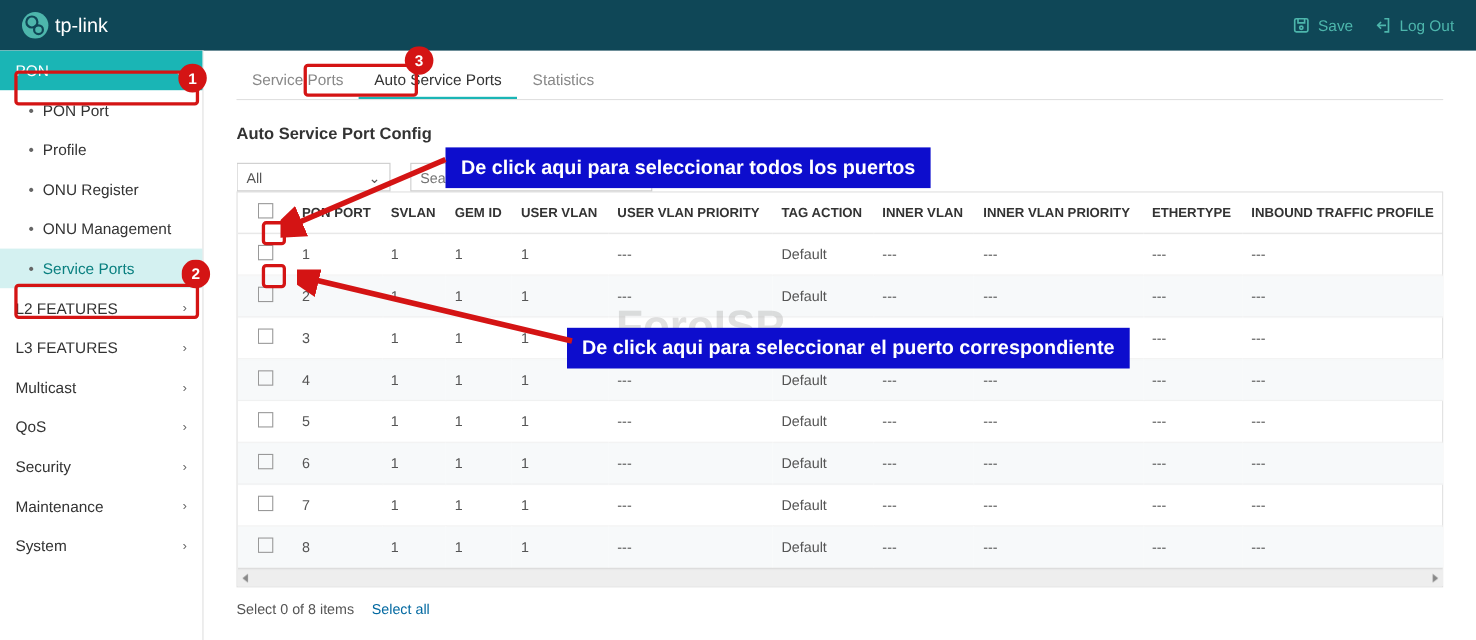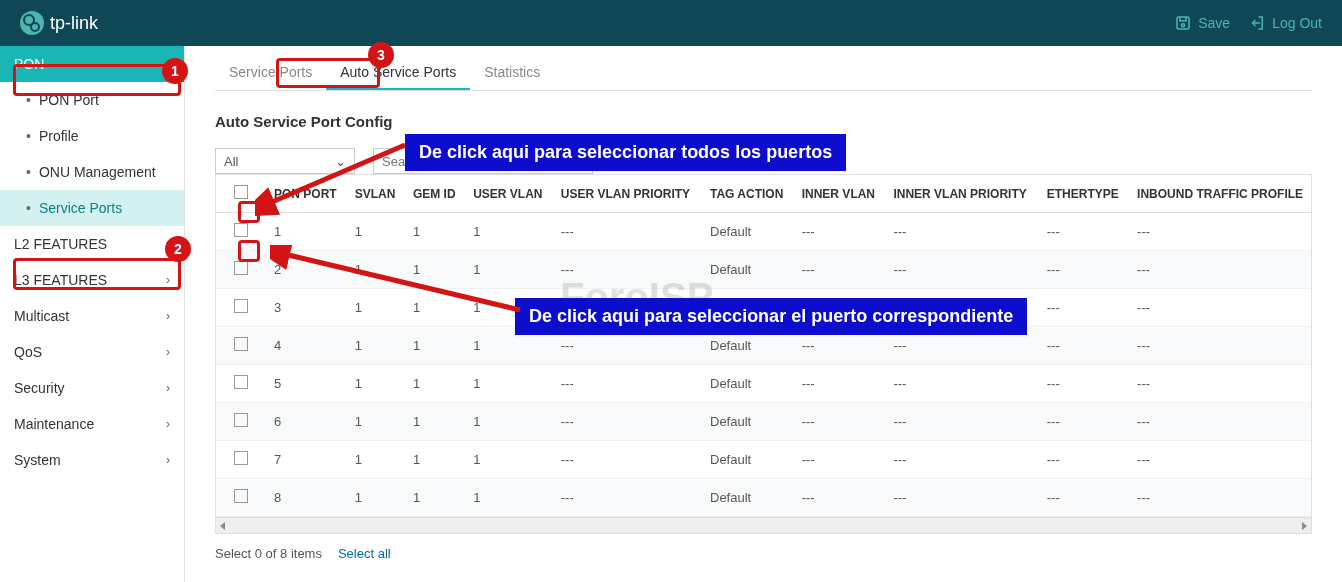--- a/index.html
+++ b/index.html
@@ -85,20 +85,23 @@
       <span>PON</span>
       <span>⌄</span>
     </div>
     <div class="sb-sub">
         <span>PON Port</span>
       </div>
     <div class="sb-sub">
         <span>Profile</span>
       </div>
     <div class="sb-sub">
+        <span>ONU Register</span>
+      </div>
+    <div class="sb-sub">
         <span>ONU Management</span>
       </div>
     <div class="sb-sub sb-active">
         <span>Service Ports</span>
       </div>
     <div class="sb-item">
         <span>L2 FEATURES</span>
         <span class="chev">›</span>
       </div>
     <div class="sb-item">

